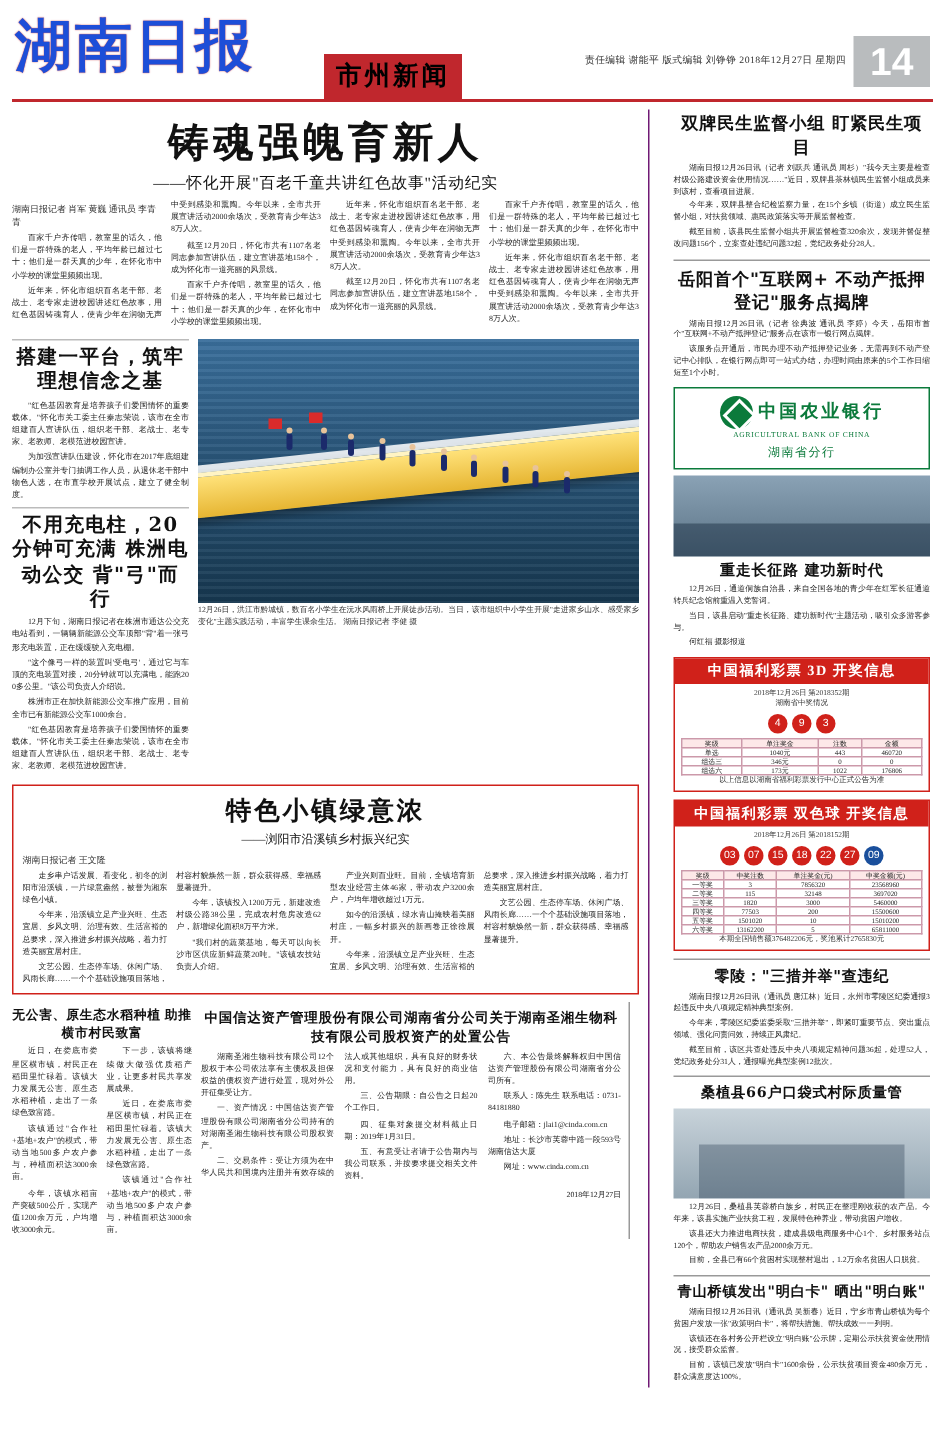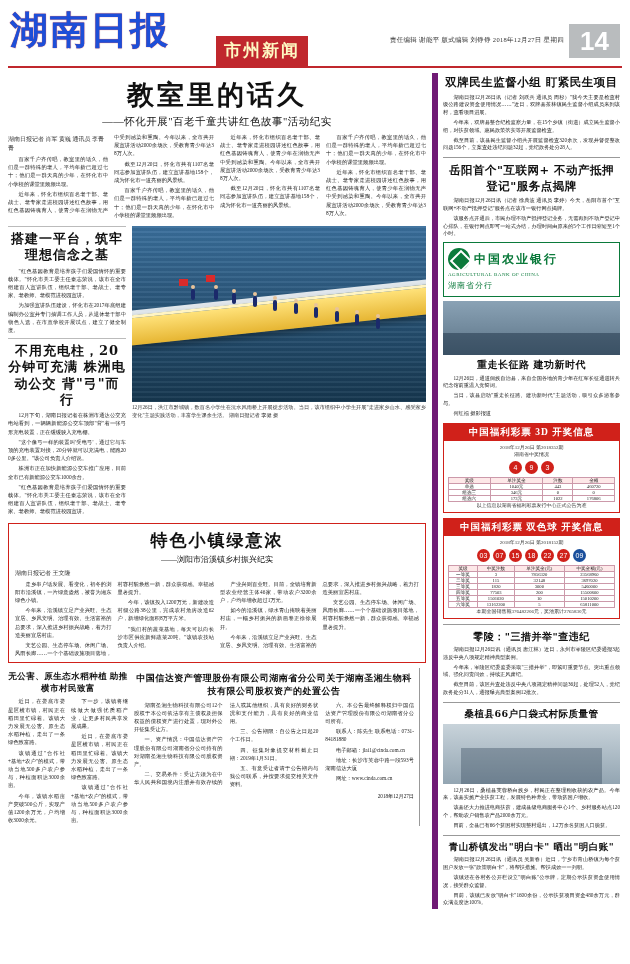--- a/index.html
+++ b/index.html
@@ -20,42 +20,42 @@
     font-weight:bold;
     font-size:38px;
     color:#1d4ed8;
     letter-spacing:2px;
     line-height:48px;
     padding-left:2px;
     text-shadow:0 0 1px #c0272d;
   }
   .section-tag {
     position:absolute; left:208px; top:30px;
-    background:#c0272d; color:#fef9c3;
+    background:#c0272d; color:#000000;
     font-size:17px; font-weight:bold;
     padding:3px 8px 4px 8px;
     letter-spacing:2px;
   }
   .masthead-meta {
     position:absolute; right:58px; top:30px;
     font-size:6.5px; color:#333; letter-spacing:.3px;
   }
   .page-num {
     position:absolute; right:2px; top:18px;
     width:51px; height:34px;
     background:#b9bcbe; color:#fff;
     font-family:"Liberation Sans", sans-serif;
     font-size:26px; font-weight:bold;
     text-align:center; line-height:34px;
   }
 
   
   .body-grid { display:flex; gap:6px; margin-top:5px; }
   .col-left { width:418px; }
-  .col-right { width:188px; border-left:6px solid #701a75; padding-left:5px; }
+  .col-right { width:188px; border-left:1px solid #701a75; padding-left:16px; }
 
   
   .headline-main {
     text-align:center;
     font-family:"DejaVu Serif", serif;
     font-size:27px; font-weight:bold;
     letter-spacing:3px;
     margin:4px 0 2px 0;
   }
   .subhead {
@@ -140,21 +140,21 @@
   .r-title {
     font-weight:bold; font-family:"DejaVu Serif", serif;
     font-size:11.5px; text-align:center; line-height:1.35;
     letter-spacing:.5px; margin:2px 0 3px;
   }
   .r-txt { font-size:5.2px; line-height:1.5; text-align:justify; color:#222; word-break:break-all; }
   .r-txt p { margin:0 0 2px; text-indent:2em; }
 
   .bank-ad {
     border:1px solid #0b7a3b; padding:5px 4px; margin:4px 0;
-    text-align:left; background:#fff;
+    text-align:center; background:#fff;
   }
   .bank-logo {
     display:inline-block; width:22px; height:22px; border-radius:50%;
     background:#0b7a3b; position:relative; vertical-align:middle;
   }
   .bank-logo::after{
     content:""; position:absolute; left:5px; top:5px; width:12px; height:12px;
     border:2px solid #fff; transform:rotate(45deg);
   }
   .bank-cn { font-size:12px; font-weight:bold; color:#0b7a3b; letter-spacing:2px; vertical-align:middle; margin-left:4px;}
@@ -213,21 +213,21 @@
     <div class="nameplate">湖南日报</div>
     <div class="section-tag">市州新闻</div>
     <div class="masthead-meta">责任编辑 谢能平  版式编辑 刘铮铮   2018年12月27日 星期四</div>
     <div class="page-num">14</div>
   </div>
 
   <div class="body-grid">
 
     <div class="col-left">
 
-      <div class="headline-main">教室里的话久</div>
+      <div class="headline-main">铸魂强魄育新人</div>
       <div class="subhead">——怀化开展"百老千童共讲红色故事"活动纪实</div>
 
       <div class="cols4">
         <div class="byline">湖南日报记者 肖军 黄巍 通讯员 李青青</div>
         <div class="txt">
           <p>百家千户齐传唱，教室里的话久，他们是一群特殊的老人，平均年龄已超过七十；他们是一群天真的少年，在怀化市中小学校的课堂里频频出现。</p>
           <p>近年来，怀化市组织百名老干部、老战士、老专家走进校园讲述红色故事，用红色基因铸魂育人，使青少年在润物无声中受到感染和熏陶。今年以来，全市共开展宣讲活动2000余场次，受教育青少年达38万人次。</p>
           <p>截至12月20日，怀化市共有1107名老同志参加宣讲队伍，建立宣讲基地158个，成为怀化市一道亮丽的风景线。</p>
           <p>百家千户齐传唱，教室里的话久，他们是一群特殊的老人，平均年龄已超过七十；他们是一群天真的少年，在怀化市中小学校的课堂里频频出现。</p>
           <p>近年来，怀化市组织百名老干部、老战士、老专家走进校园讲述红色故事，用红色基因铸魂育人，使青少年在润物无声中受到感染和熏陶。今年以来，全市共开展宣讲活动2000余场次，受教育青少年达38万人次。</p>

